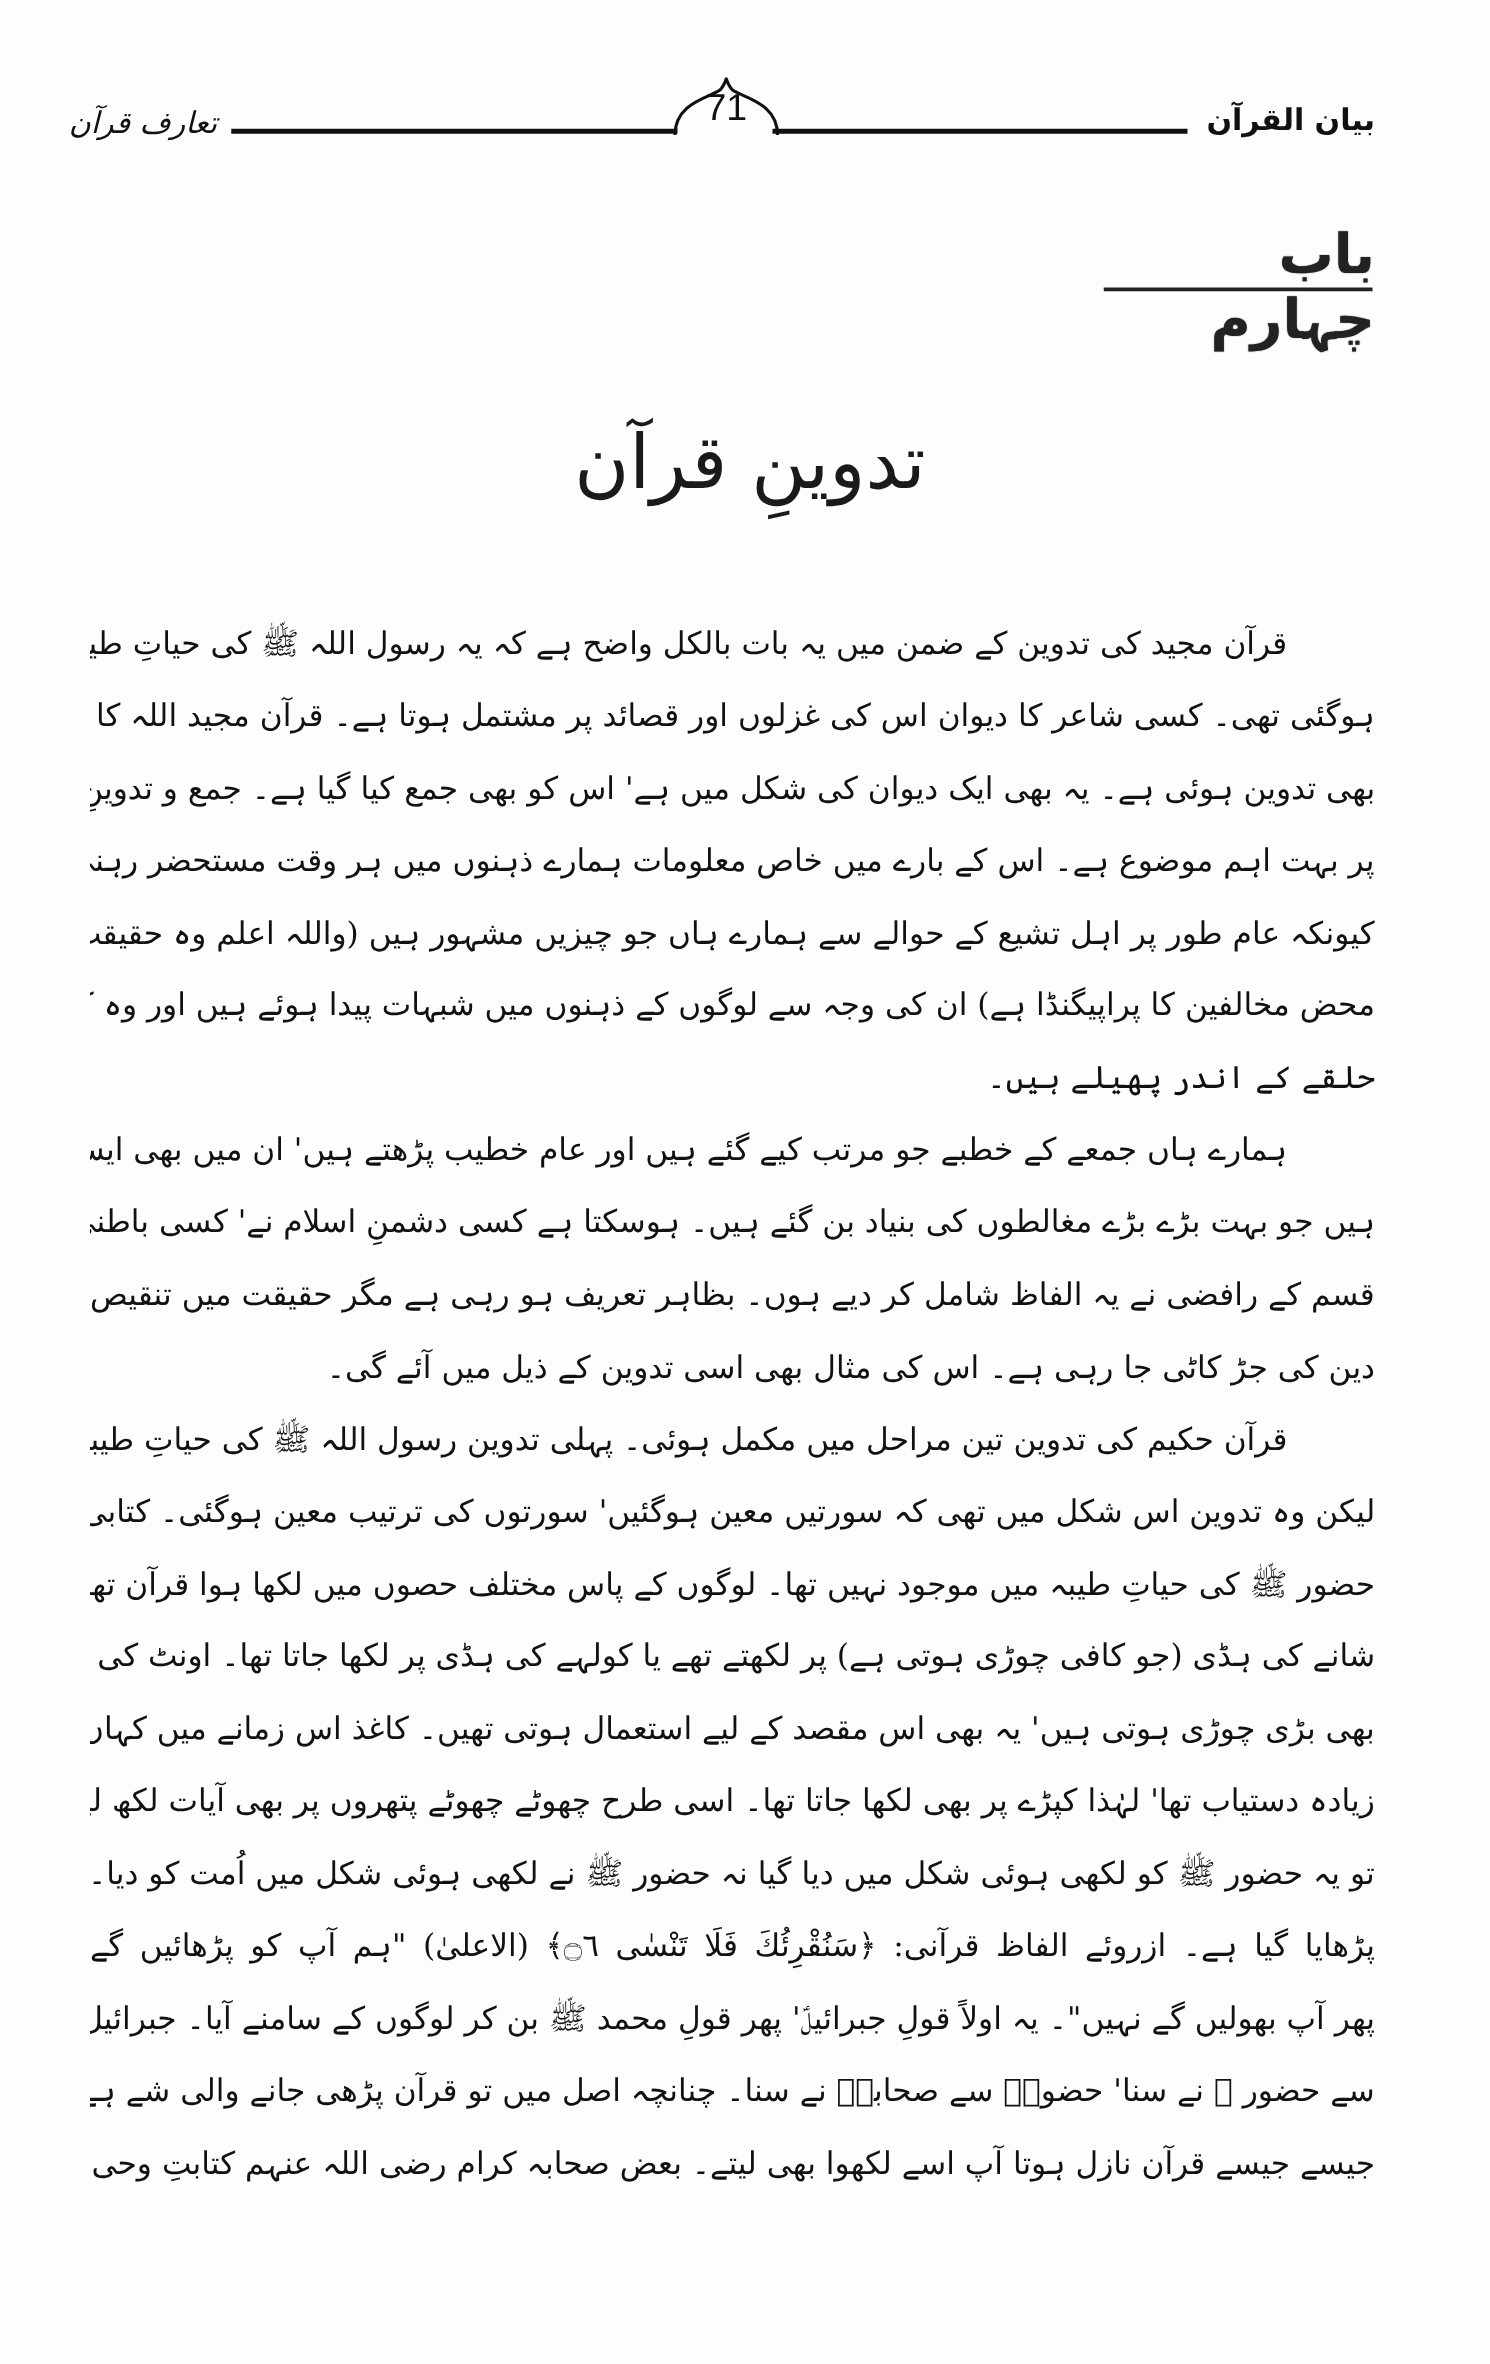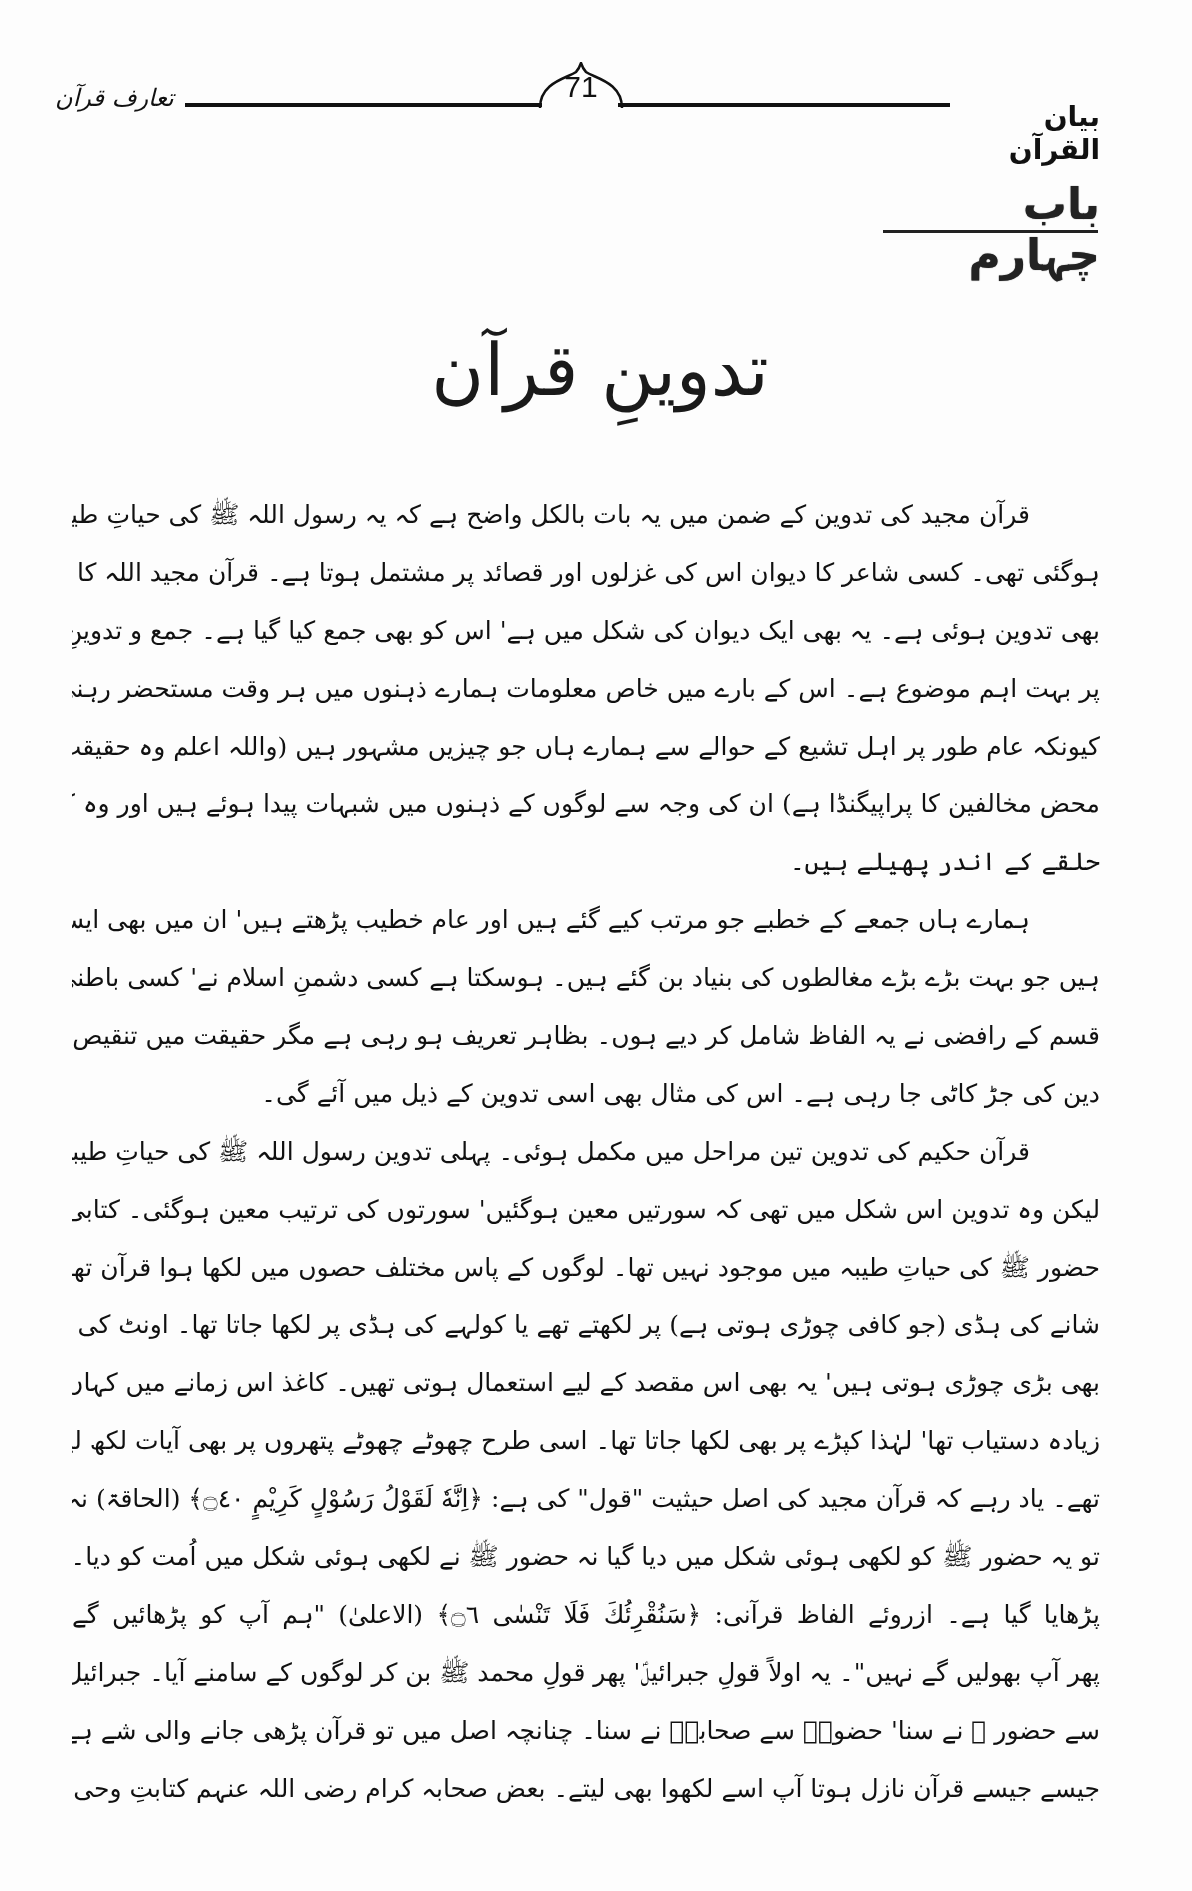--- a/index.html
+++ b/index.html
@@ -6,35 +6,35 @@
   body { width:1192px; height:1891px; position:relative; overflow:hidden;
          font-family:"DejaVu Sans", sans-serif; color:#111; }
   .page { position:absolute; left:0; top:0; width:1192px; height:1891px; background:#fdfdfd; }
 
   
   .hdr-rule { position:absolute; top:103px; height:4px; background:#111; }
   .hdr-rule.left { left:185px; width:357px; }
   .hdr-rule.right { left:618px; width:332px; }
   .hdr-left { position:absolute; left:55px; top:84px; width:130px; text-align:left;
               direction:rtl; font-size:24px; font-style:italic; font-weight:normal; }
-  .hdr-right { position:absolute; left:950px; top:100px; width:150px; text-align:right;
-               direction:rtl; font-size:28px; font-weight:bold; }
+  .hdr-right { position:absolute; left:950px; top:82px; width:150px; text-align:right;
+               direction:rtl; font-size:24px; font-weight:bold; }
   .page-arch { position:absolute; left:538px; top:62px; width:86px; height:48px; }
   .page-num { position:absolute; left:538px; top:70px; width:86px; text-align:center;
               font-family:"Liberation Sans", sans-serif; font-size:30px; }
 
   
   .chapter { position:absolute; left:880px; top:160px; width:220px; text-align:right;
              direction:rtl; font-size:44px; font-weight:bold; color:#222;
              text-shadow:0 0 1px #555; letter-spacing:1px;margin-top:18px; }
   .chapter-rule { position:absolute; left:883px; top:230px; width:215px; height:3px; background:#222; }
 
   
   .title { position:absolute; left:380px; top:300px; width:440px; text-align:center;
-           direction:rtl; font-family:"DejaVu Serif", serif; font-size:72px; color:#1a1a1a;
+           direction:rtl; font-family:"DejaVu Serif", serif; font-size:60px; color:#1a1a1a;
            line-height:140px; }
 
   
   .body-text { position:absolute; left:72px; top:490px; width:1028px; direction:rtl;
                font-family:"DejaVu Serif", serif; font-size:25px; }
   .line { height:57.9px; line-height:50px; white-space:nowrap; text-align:justify;
           text-align-last:justify; overflow:hidden; }
   .line.indent { padding-right:70px; }
   .line.last { text-align-last:right; }
 </style>
@@ -68,20 +68,19 @@
       <div class="line indent">ہمارے ہاں جمعے کے خطبے جو مرتب کیے گئے ہیں اور عام خطیب پڑھتے ہیں' ان میں بھی ایسے الفاظ آ گئے</div>
       <div class="line">ہیں جو بہت بڑے بڑے مغالطوں کی بنیاد بن گئے ہیں۔ ہوسکتا ہے کسی دشمنِ اسلام نے' کسی باطنی نے' کسی غالی</div>
       <div class="line">قسم کے رافضی نے یہ الفاظ شامل کر دیے ہوں۔ بظاہر تعریف ہو رہی ہے مگر حقیقت میں تنقیص ہو رہی ہے اور</div>
       <div class="line last">دین کی جڑ کاٹی جا رہی ہے۔ اس کی مثال بھی اسی تدوین کے ذیل میں آئے گی۔</div>
       <div class="line indent">قرآن حکیم کی تدوین تین مراحل میں مکمل ہوئی۔ پہلی تدوین رسول اللہ ﷺ کی حیاتِ طیبہ میں ہوگئی تھی'</div>
       <div class="line">لیکن وہ تدوین اس شکل میں تھی کہ سورتیں معین ہوگئیں' سورتوں کی ترتیب معین ہوگئی۔ کتابی شکل میں قرآن مجید</div>
       <div class="line">حضور ﷺ کی حیاتِ طیبہ میں موجود نہیں تھا۔ لوگوں کے پاس مختلف حصوں میں لکھا ہوا قرآن تھا۔ لوگ اونٹ کے</div>
       <div class="line">شانے کی ہڈی (جو کافی چوڑی ہوتی ہے) پر لکھتے تھے یا کولہے کی ہڈی پر لکھا جاتا تھا۔ اونٹ کی پسلیاں (ribs)</div>
       <div class="line">بھی بڑی چوڑی ہوتی ہیں' یہ بھی اس مقصد کے لیے استعمال ہوتی تھیں۔ کاغذ اس زمانے میں کہاں تھا' کپڑا</div>
       <div class="line">زیادہ دستیاب تھا' لہٰذا کپڑے پر بھی لکھا جاتا تھا۔ اسی طرح چھوٹے چھوٹے پتھروں پر بھی آیات لکھ لیتے</div>
-      <div class="line">تھے۔ یاد رہے کہ قرآن مجید کی اصل حیثیت "قول" کی ہے: ﴿اِنَّهٗ لَقَوْلُ رَسُوْلٍ كَرِيْمٍ ۝٤٠﴾ (الحاقۃ) نہ</div>
       <div class="line">تو یہ حضور ﷺ کو لکھی ہوئی شکل میں دیا گیا نہ حضور ﷺ نے لکھی ہوئی شکل میں اُمت کو دیا۔ حضور ﷺ کو بھی یہ</div>
       <div class="line">پڑھایا گیا ہے۔ ازروئے الفاظ قرآنی: ﴿سَنُقْرِئُكَ فَلَا تَنْسٰى ۝٦﴾ (الاعلیٰ) "ہم آپ کو پڑھائیں گے</div>
       <div class="line">پھر آپ بھولیں گے نہیں"۔ یہ اولاً قولِ جبرائیلؑ' پھر قولِ محمد ﷺ بن کر لوگوں کے سامنے آیا۔ جبرائیل علیہ السلام</div>
       <div class="line">سے حضور ﷺ نے سنا' حضورؐ سے صحابہؓ نے سنا۔ چنانچہ اصل میں تو قرآن پڑھی جانے والی شے ہے۔ لیکن</div>
       <div class="line">جیسے جیسے قرآن نازل ہوتا آپ اسے لکھوا بھی لیتے۔ بعض صحابہ کرام رضی اللہ عنہم کتابتِ وحی کی ذمہ داری پر مامور</div>
     </div>
 </div>
 
 </body></html>

